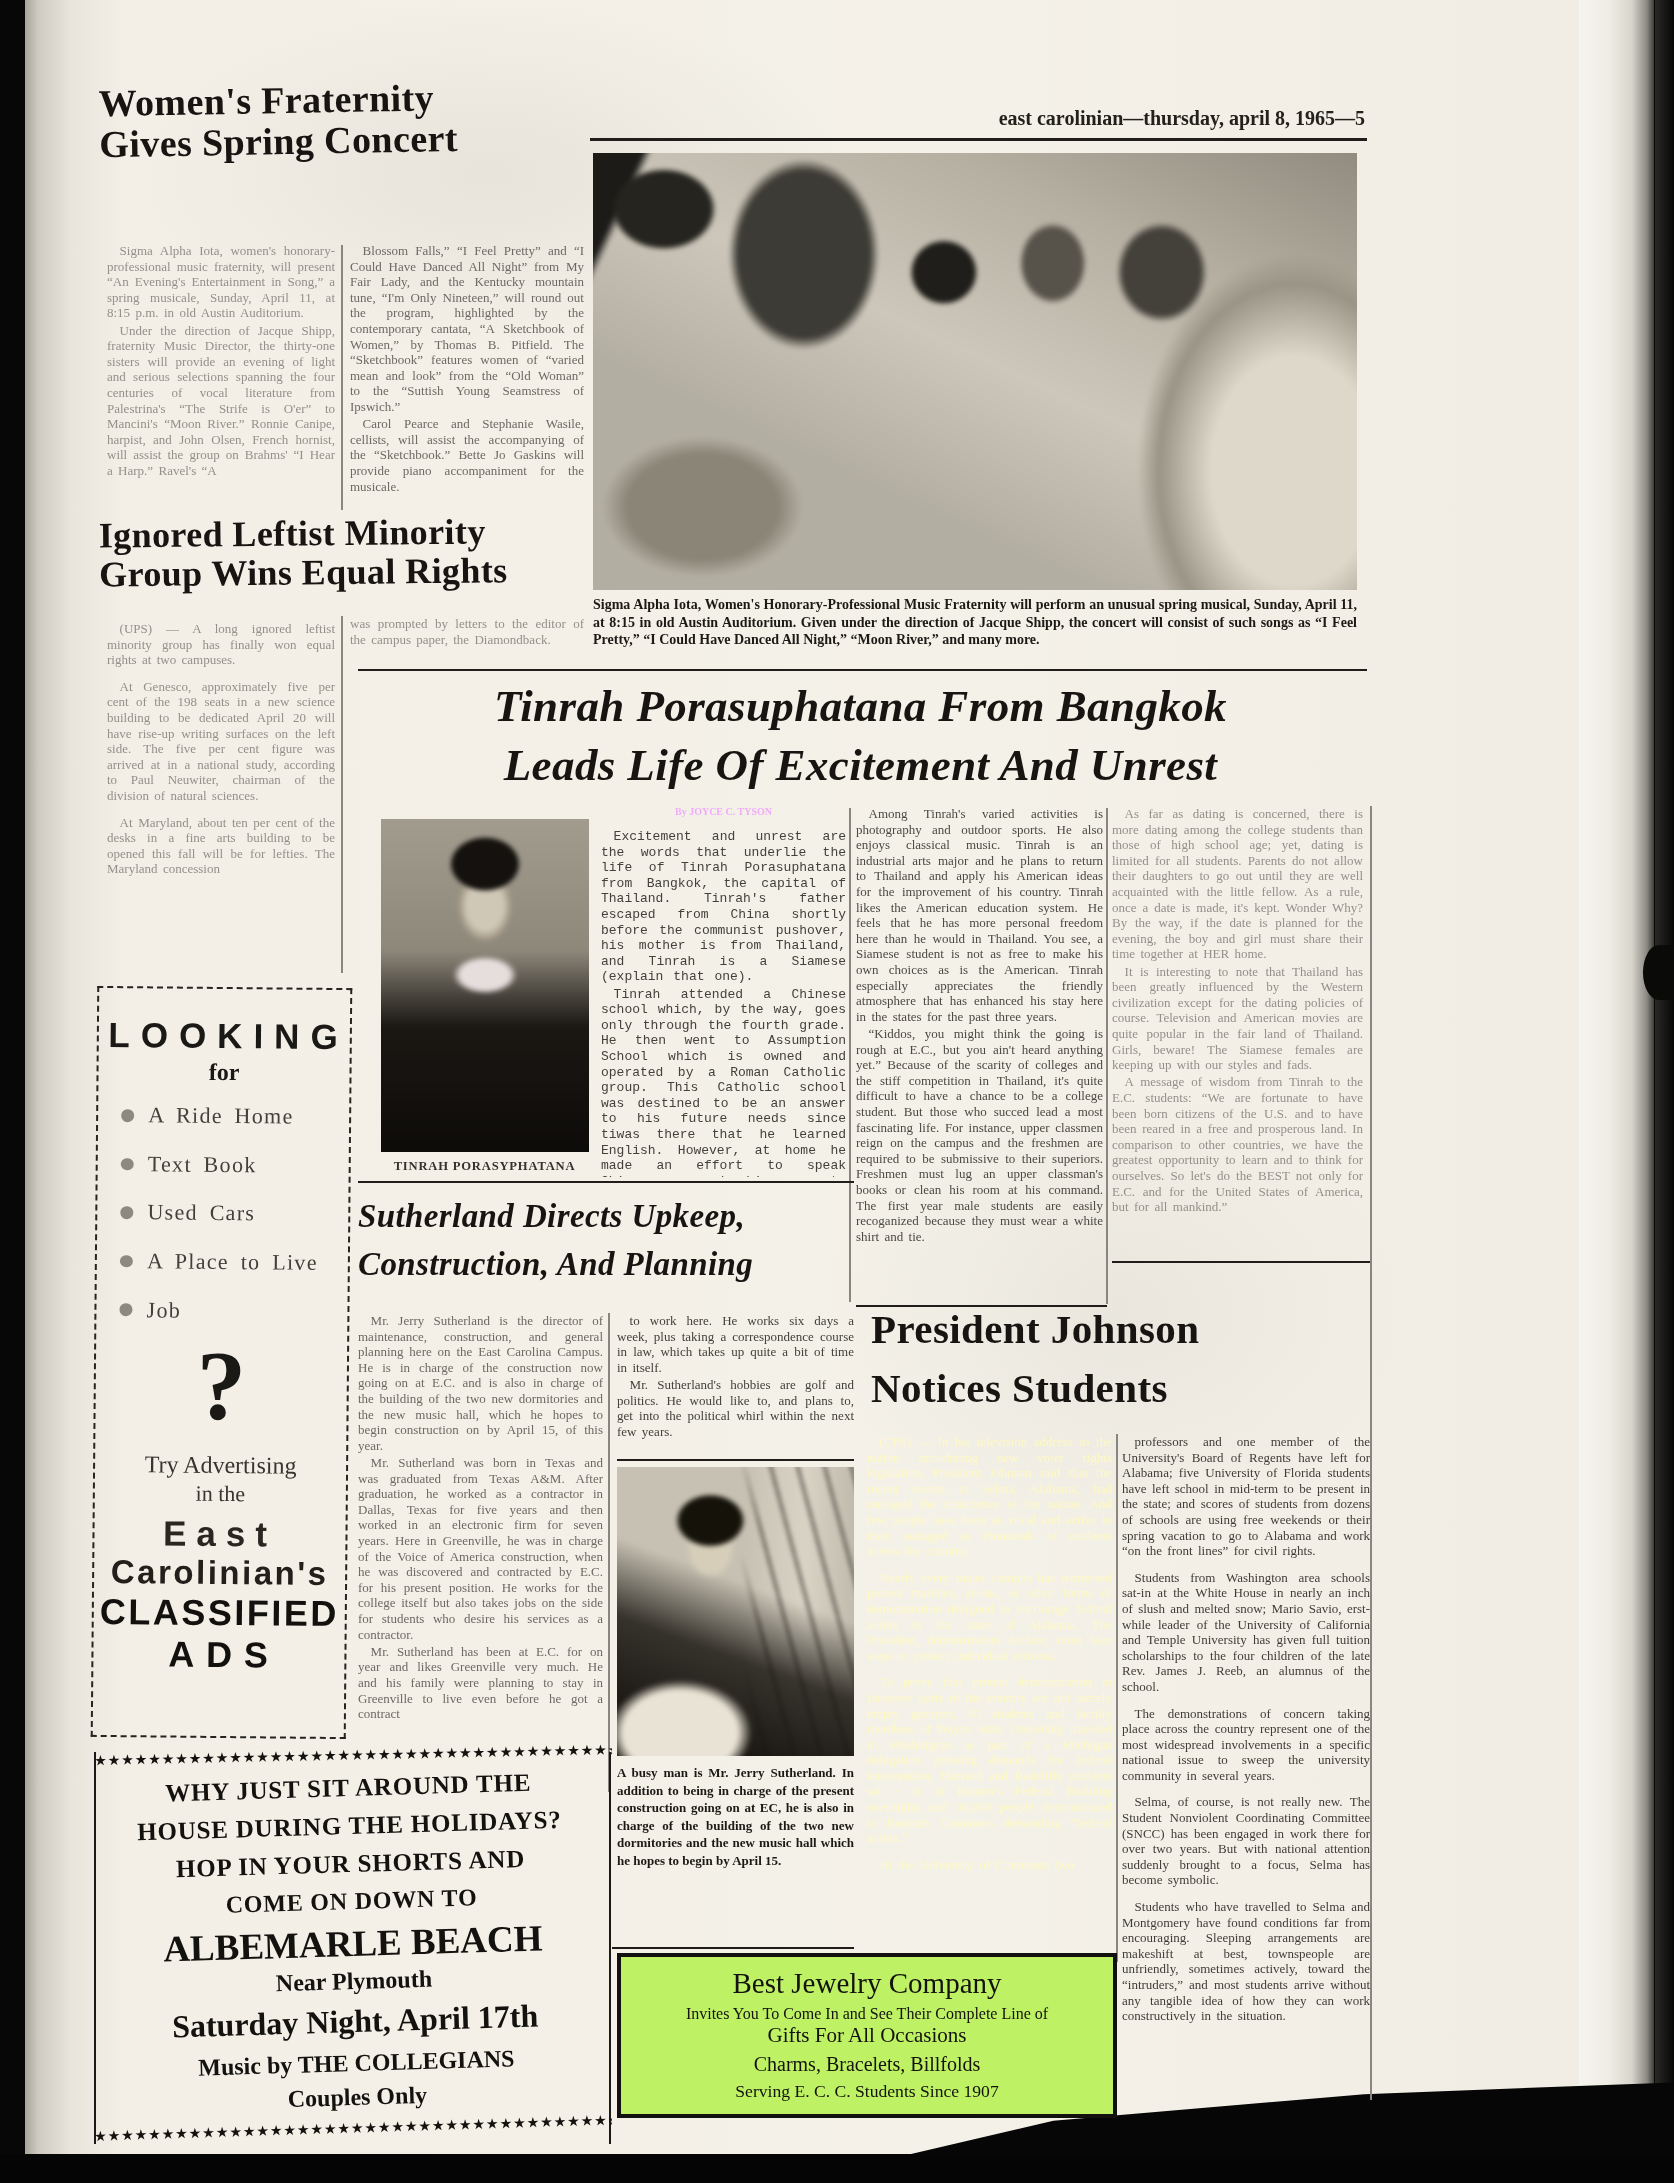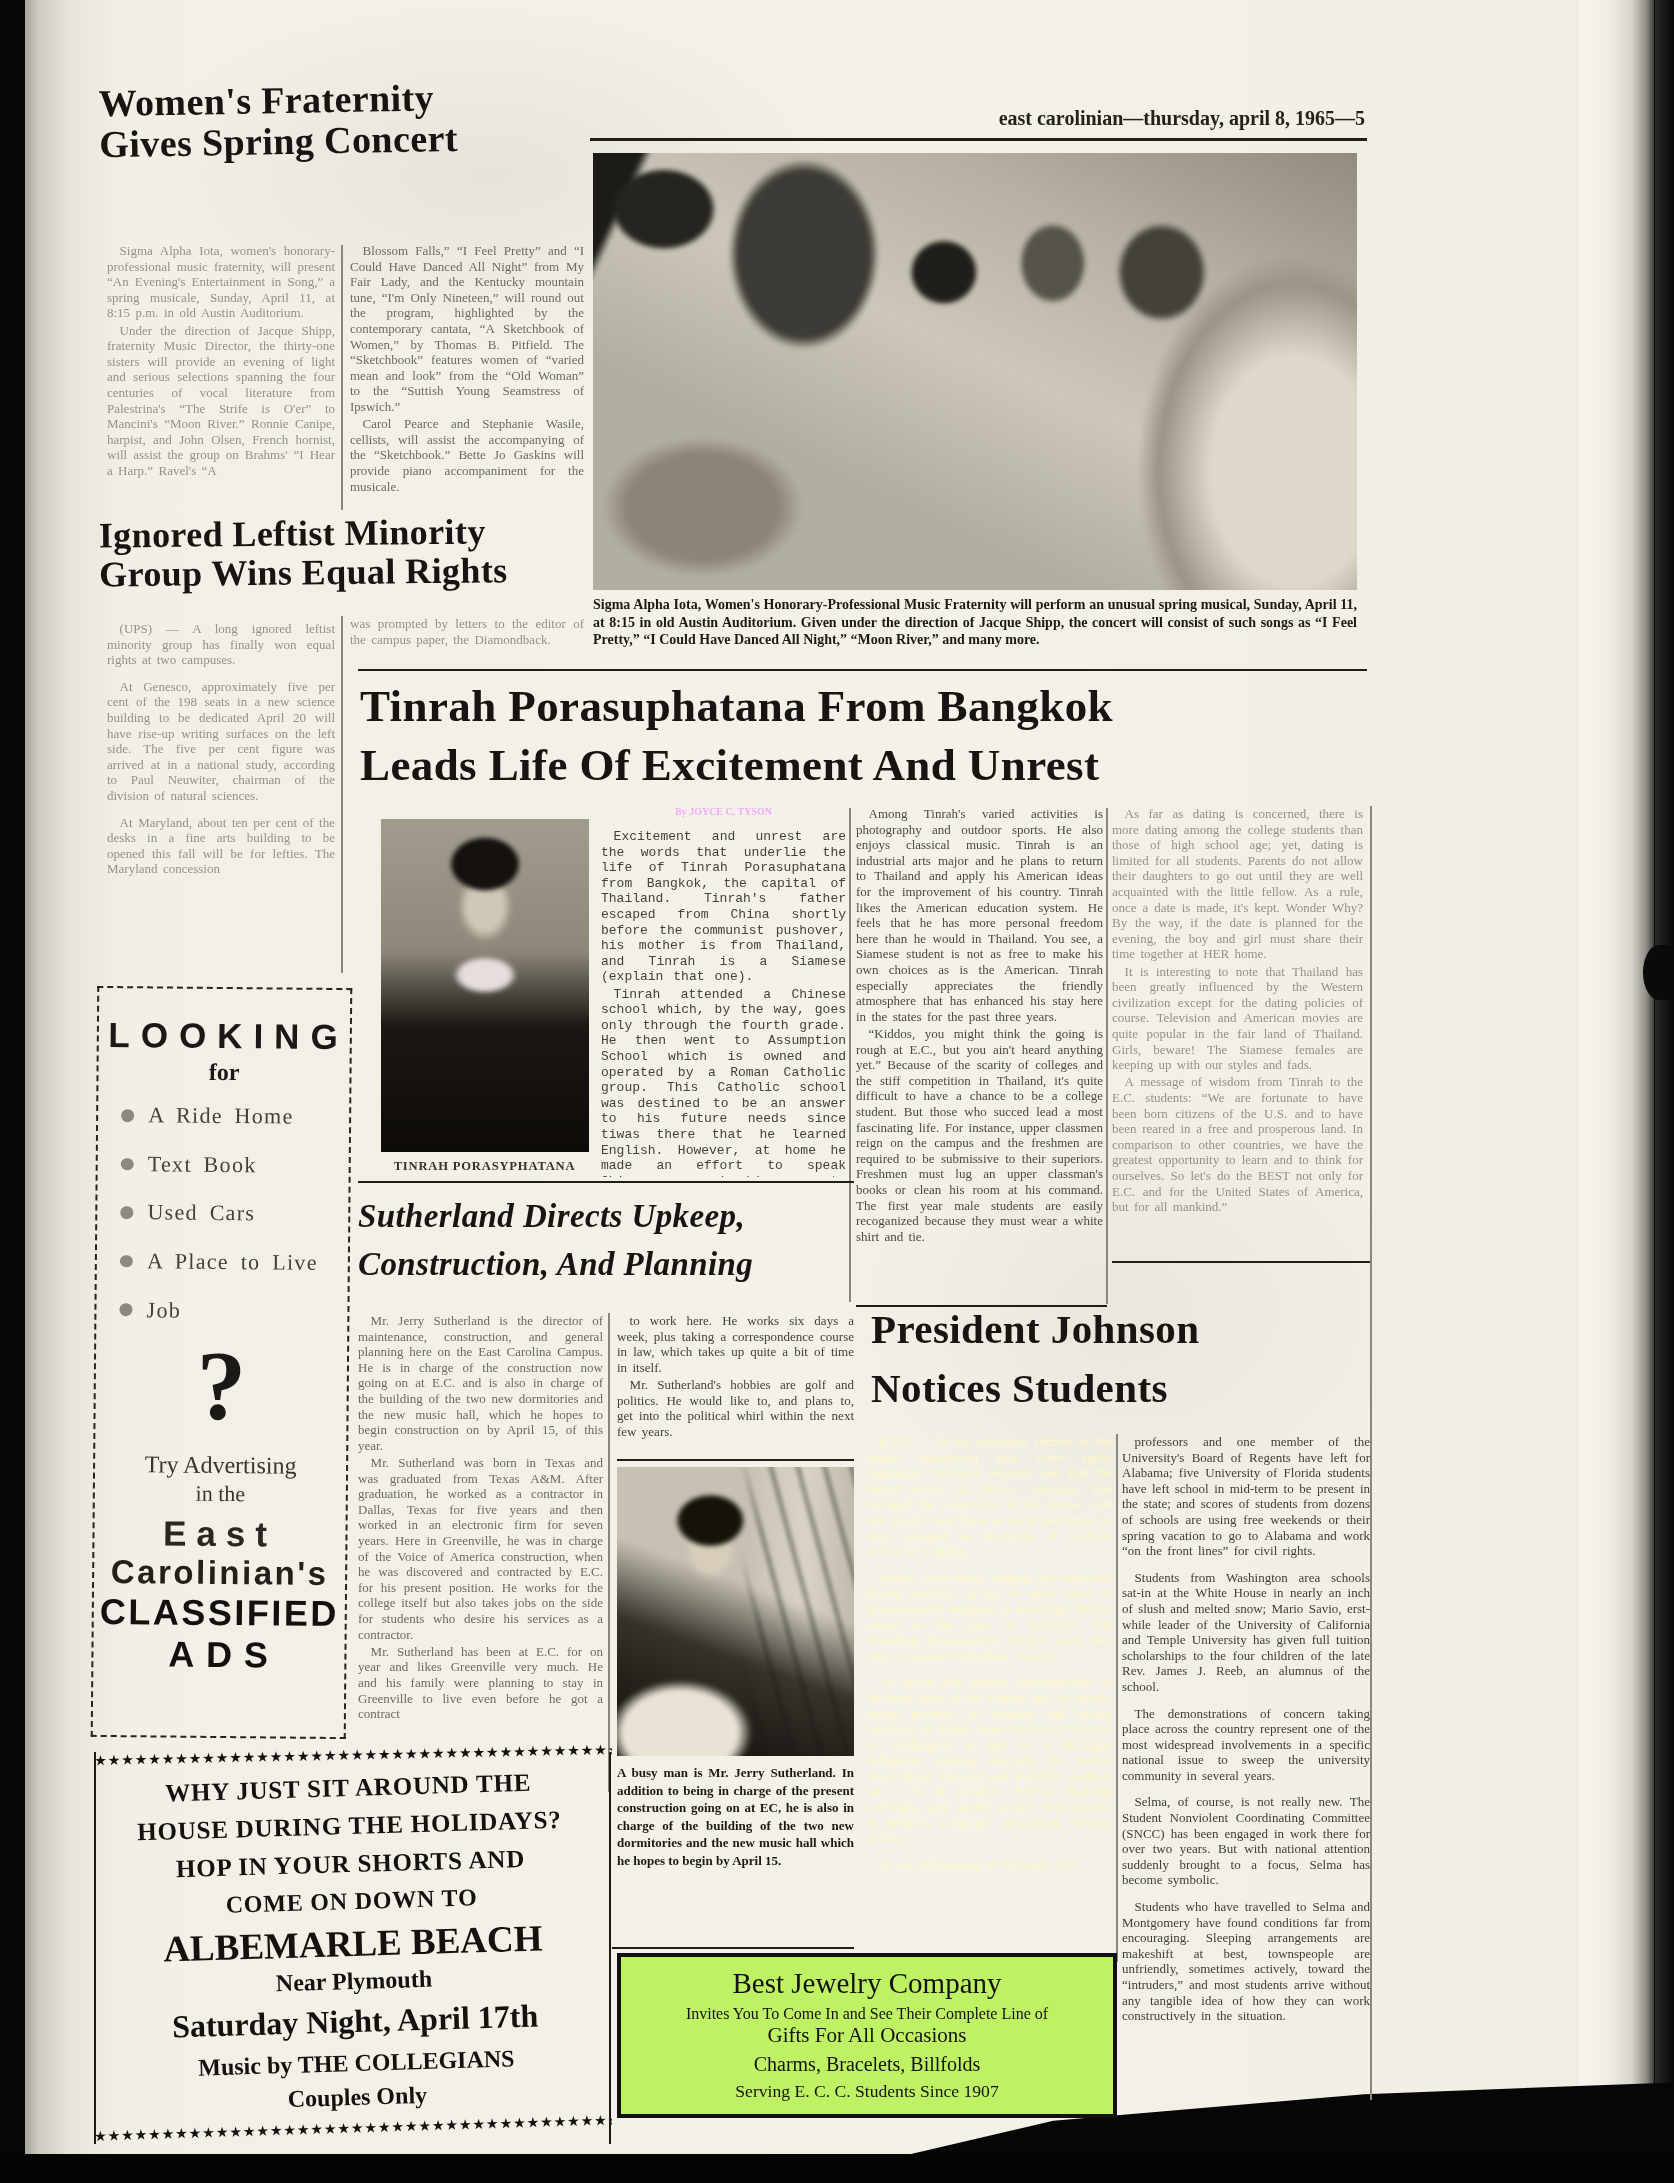--- a/index.html
+++ b/index.html
@@ -115,21 +115,21 @@
     <p>(UPS) — A long ignored leftist minority group has finally won equal rights at two campuses.</p>
     <p>At Genesco, approximately five per cent of the 198 seats in a new science building to be dedicated April 20 will have rise-up writing surfaces on the left side. The five per cent figure was arrived at in a national study, according to Paul Neuwiter, chairman of the division of natural sciences.</p>
     <p>At Maryland, about ten per cent of the desks in a fine arts building to be opened this fall will be for lefties. The Maryland concession</p>
   </div>
   <div class="bodycol faded" style="left:350px;top:616px;width:234px;height:52px;">
     <p style="text-indent:0;">was prompted by letters to the editor of the campus paper, the Diamondback.</p>
   </div>
   <div class="vrule" style="left:341px;top:616px;height:357px;"></div>
 
   <div class="hrule" style="left:358px;top:669px;width:1009px;height:1.7px;"></div>
-  <div class="headline" style="left:360px;top:677px;width:1001px;font-size:45px;line-height:1.3;">
+  <div class="headline" style="left:360px;top:677px;width:1001px;font-size:45px;text-align:center;line-height:1.3;font-style:italic;">
     <div>Tinrah Porasuphatana From Bangkok</div>
     <div>Leads Life Of Excitement And Unrest</div>
   </div>
   <div style="position:absolute;left:601px;top:806px;width:245px;text-align:center;font-weight:bold;font-size:10px;color:#f0abfc;">By JOYCE C. TYSON</div>
 
   <div class="photo" style="left:381px;top:819px;width:208px;height:333px;background:#8d887b;">
     <div class="blur portrait-fill"></div>
   </div>
   <div style="position:absolute;left:368px;top:1159px;width:233px;text-align:center;font-weight:bold;font-size:12.6px;letter-spacing:0.8px;color:#35322d;">TINRAH PORASYPHATANA</div>
 
@@ -210,21 +210,21 @@
   <div class="hrule" style="left:856px;top:1305px;width:251px;height:1.7px;"></div>
   <div class="hrule" style="left:1112px;top:1261px;width:258px;height:1.7px;"></div>
   <div class="headline" style="left:871px;top:1300px;width:482px;font-size:41px;line-height:1.45;">
     <div>President Johnson</div>
     <div>Notices Students</div>
   </div>
   <div class="bodycol gapped" style="left:867px;top:1434px;width:245px;height:526px;color:#fef9c3;">
     <p>(CPS) — In his television address to the nation introducing new voter rights legislation, President Johnson said that the recent events in Selma, Alabama, had outraged the conscience of the nation. And few people have been as vocal and active in their outraged as thousands of students across the country.</p>
     <p>Nearly every major campus has witnessed protest marches, sit-ins, or other forms of demonstration designed to encourage federal action in the state of Alabama. The President, demonstrators declare, must take steps to protect individual citizens.</p>
     <p>To prove that protest demonstration in far-away parts of the country are not merely empty gestures, 50 students and faculty members of Wayne State University traveled to Washington as part of a Michigan delegation pressing demands for federal intervention; Harvard and Radcliffe students sat - in at Boston's Federal Building overnight; and 30,000 people demonstrated in Boston's Commons demanding “federal action.”</p>
-    <p>At the Advertising of Colorado two</p>
+    <p>At the University of Commons two</p>
   </div>
   <div class="bodycol gapped" style="left:1122px;top:1434px;width:248px;height:666px;color:#403d38;">
     <p>professors and one member of the University's Board of Regents have left for Alabama; five University of Florida students have left school in mid-term to be present in the state; and scores of students from dozens of schools are using free weekends or their spring vacation to go to Alabama and work “on the front lines” for civil rights.</p>
     <p>Students from Washington area schools sat-in at the White House in nearly an inch of slush and melted snow; Mario Savio, erst-while leader of the University of California and Temple University has given full tuition scholarships to the four children of the late Rev. James J. Reeb, an alumnus of the school.</p>
     <p>The demonstrations of concern taking place across the country represent one of the most widespread involvements in a specific national issue to sweep the university community in several years.</p>
     <p>Selma, of course, is not really new. The Student Nonviolent Coordinating Committee (SNCC) has been engaged in work there for over two years. But with national attention suddenly brought to a focus, Selma has become symbolic.</p>
     <p>Students who have travelled to Selma and Montgomery have found conditions far from encouraging. Sleeping arrangements are makeshift at best, townspeople are unfriendly, sometimes actively, toward the “intruders,” and most students arrive without any tangible idea of how they can work constructively in the situation.</p>
   </div>
   <div class="vrule" style="left:1116px;top:1434px;height:528px;"></div>
 

